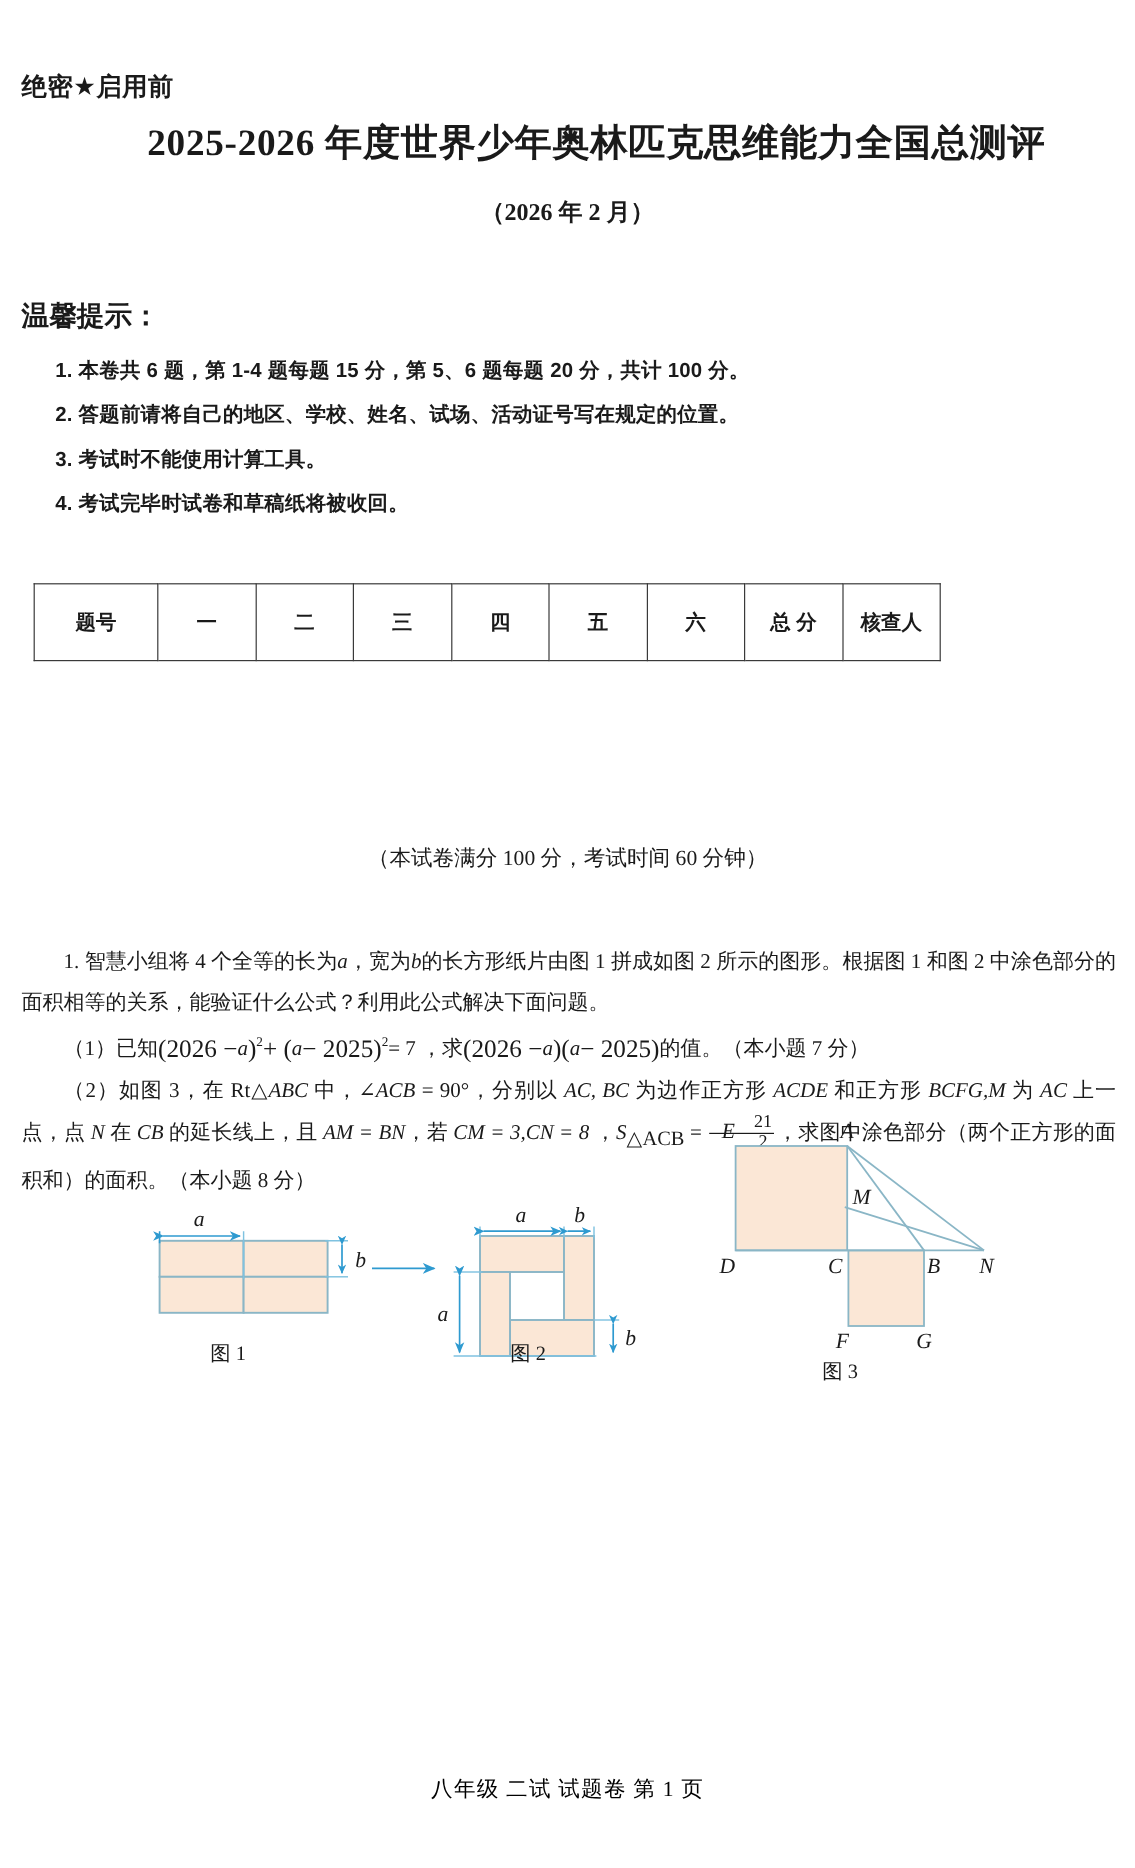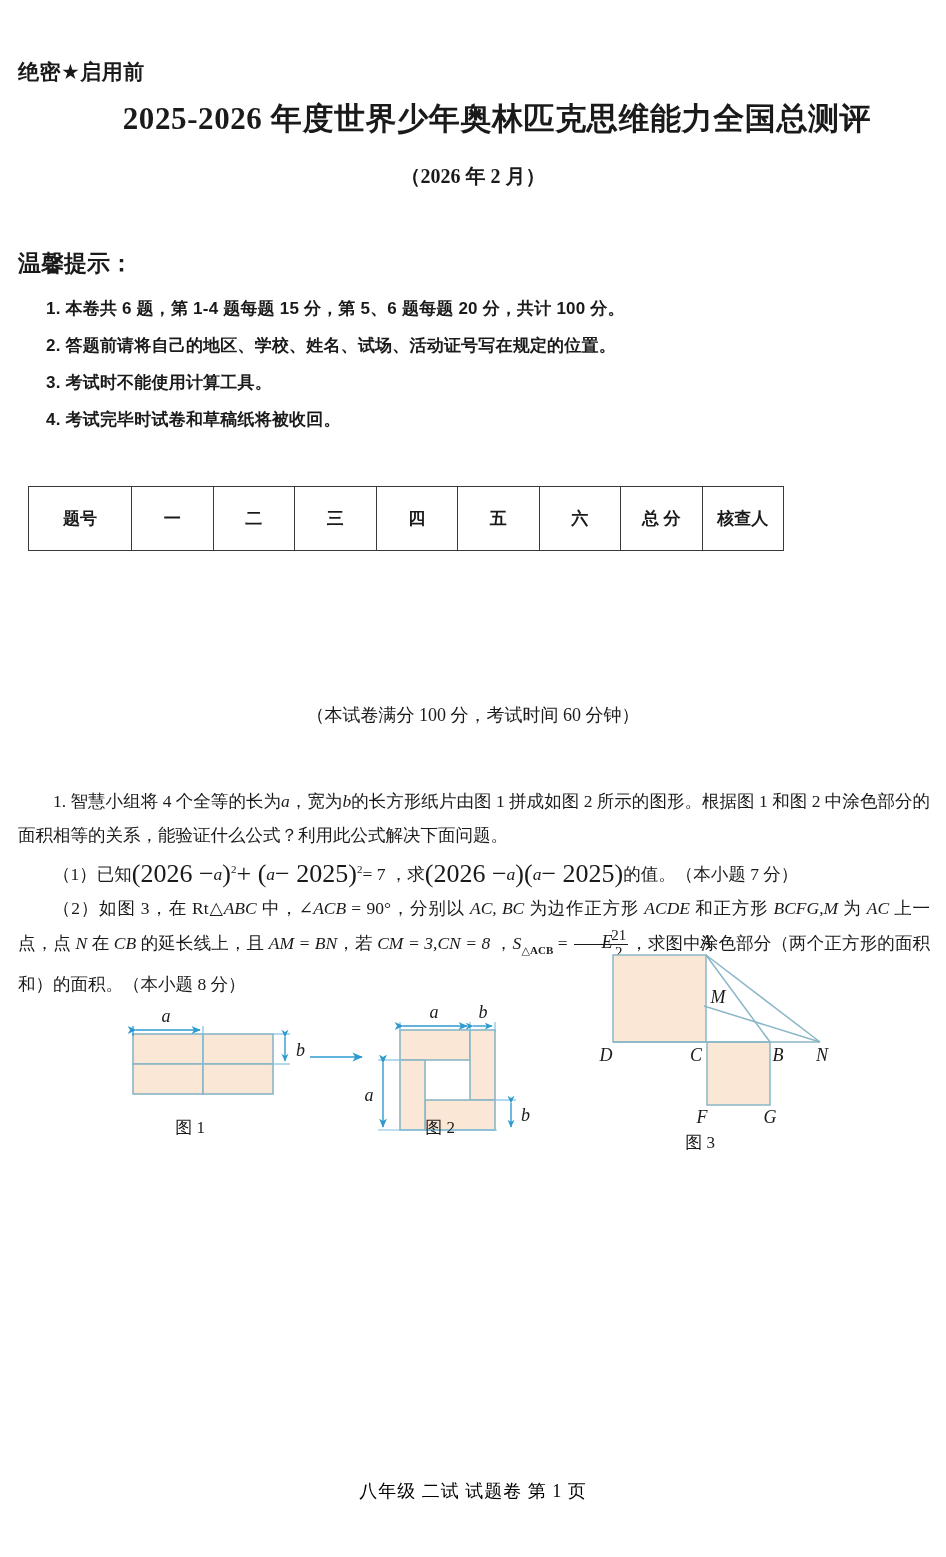--- a/index.html
+++ b/index.html
@@ -149,23 +149,23 @@
     text-align: center;
     font-size: 15px;
     line-height: 1.05;
     margin: 4px 2px;
     position: relative;
     top: -1px;
   }
   .frac .num { display: block; padding: 0 2px; }
   .frac .den { display: block; border-top: 1px solid #1a1a1a; padding: 0 2px; }
   sup.pw { font-size: 11px; vertical-align: super; }
-  sub.sb { font-size: 11px; vertical-align: sub; font-weight: bold; }
+  sub.sb { font-size: 17px; vertical-align: sub; }
   .bigparen {
-    font-size: 26px;
+    font-size: 21px;
     vertical-align: -2px;
   }
 
   
   .figures {
     position: absolute;
     left: 0;
     top: 930px;
     width: 946px;
     height: 230px;

